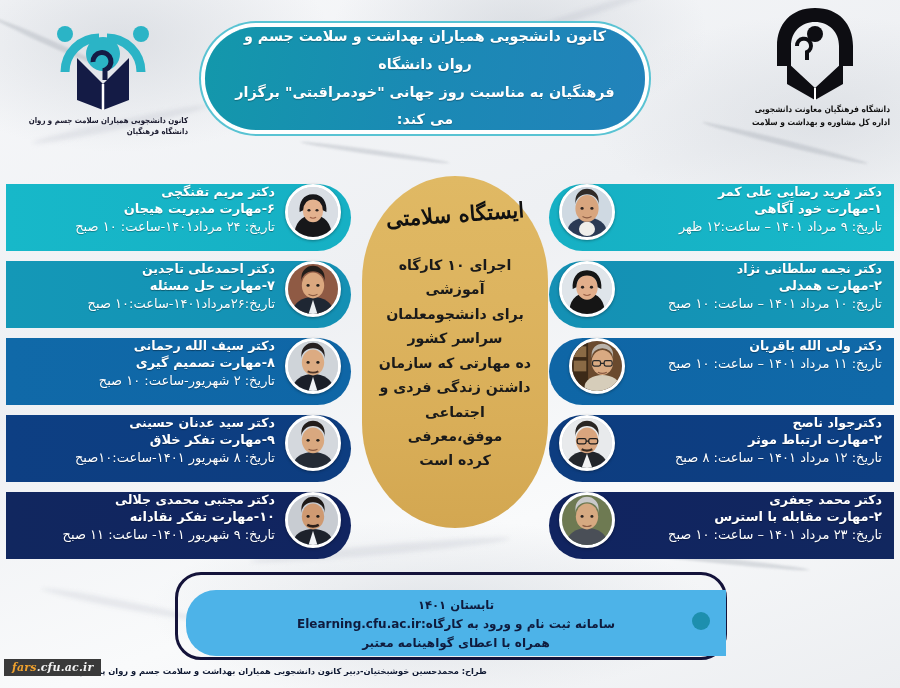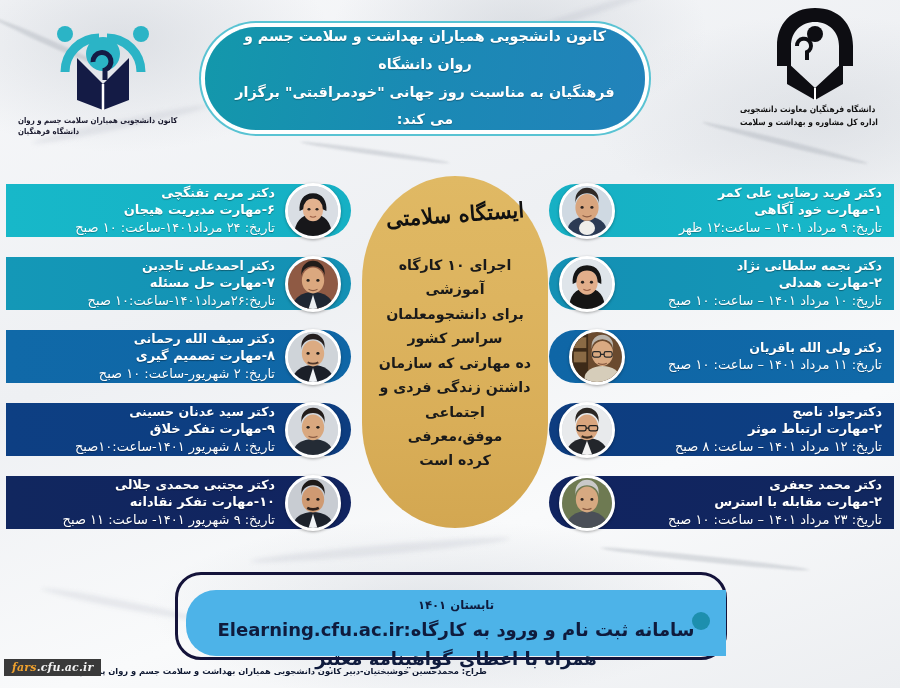--- a/index.html
+++ b/index.html
@@ -17,21 +17,21 @@
       radial-gradient(ellipse 260px 130px at 520px 30px, rgba(190,196,204,.45), rgba(255,255,255,0) 72%),
       radial-gradient(ellipse 320px 150px at 820px 120px, rgba(198,203,210,.4), rgba(255,255,255,0) 70%),
       radial-gradient(ellipse 400px 130px at 430px 610px, rgba(196,202,210,.45), rgba(255,255,255,0) 70%),
       linear-gradient(160deg, #f7f8fa 0%, #eef0f3 40%, #f9fafb 70%, #eceef1 100%);
   }
   
   .vein { position: absolute; background: rgba(150,157,167,.30); border-radius: 50%; filter: blur(1.1px); }
   .vein2 { position: absolute; background: rgba(168,175,185,.22); border-radius: 50%; filter: blur(2px); }
 
   
-  .logo { position: absolute; text-align: left; }
+  .logo { position: absolute; text-align: right; }
   #logo-left  { left: 18px;  top: 6px;  width: 170px; }
   #logo-right { right: 10px; top: 4px;  width: 150px; }
   .logo-mark { display: block; margin: 0 auto; }
   .logo-caption {
     margin-top: 2px; font-size: 7px; line-height: 1.45;
     color: #1a1a2e; font-weight: 700; letter-spacing: .1px;
     transform: scaleY(1.15);
   }
   #logo-right .logo-caption { color: #111; font-size: 7.5px; }
 
@@ -49,23 +49,23 @@
     direction: rtl;
   }
 
   
   .col { position: absolute; top: 184px; width: 345px; }
   #col-left  { left: 6px; }
   #col-right { right: 6px; }
 
   .card {
     position: relative;
-    height: 53px;
-    margin-bottom: 20px;
-    display: flex; align-items: center;
+    height: 67px;
+    margin-bottom: 10px;
+    display: flex; align-items: flex-start;
     color: #ffffff;
     overflow: visible;
   }
   
   #col-left .card { border-radius: 0 34px 34px 0; padding-right: 10px; padding-left: 8px; }
   
   #col-right .card { border-radius: 34px 0 0 34px; padding-left: 10px; padding-right: 8px; flex-direction: row-reverse; }
 
   .c1 { background: linear-gradient(90deg, #17b8c9 0%, #16b0c4 100%); }
   .c2 { background: linear-gradient(90deg, #1498b7 0%, #1490b4 100%); }
@@ -134,21 +134,21 @@
   #footer-band {
     position: absolute; left: 186px; top: 590px;
     width: 540px; height: 66px;
     background: #4db3e8;
     border-radius: 30px 0 0 30px;
     direction: rtl; text-align: center;
     padding: 6px 18px 0 18px;
     color: #0f1b3d;
   }
   #footer-band .fl { font-size: 11.6px; font-weight: 700; line-height: 1.62; }
-  #footer-band .fl.big { font-size: 18px; }
+  #footer-band .fl.big { font-size: 12px; }
   #footer-dot {
     position: absolute; right: 16px; top: 22px;
     width: 18px; height: 18px; border-radius: 50%;
     background: #1d8fae;
   }
   #credit {
     position: absolute; left: 8px; right: 0; top: 666px;
     text-align: left; direction: rtl;
     font-size: 8.3px; font-weight: 700; color: #101a33;
   }

